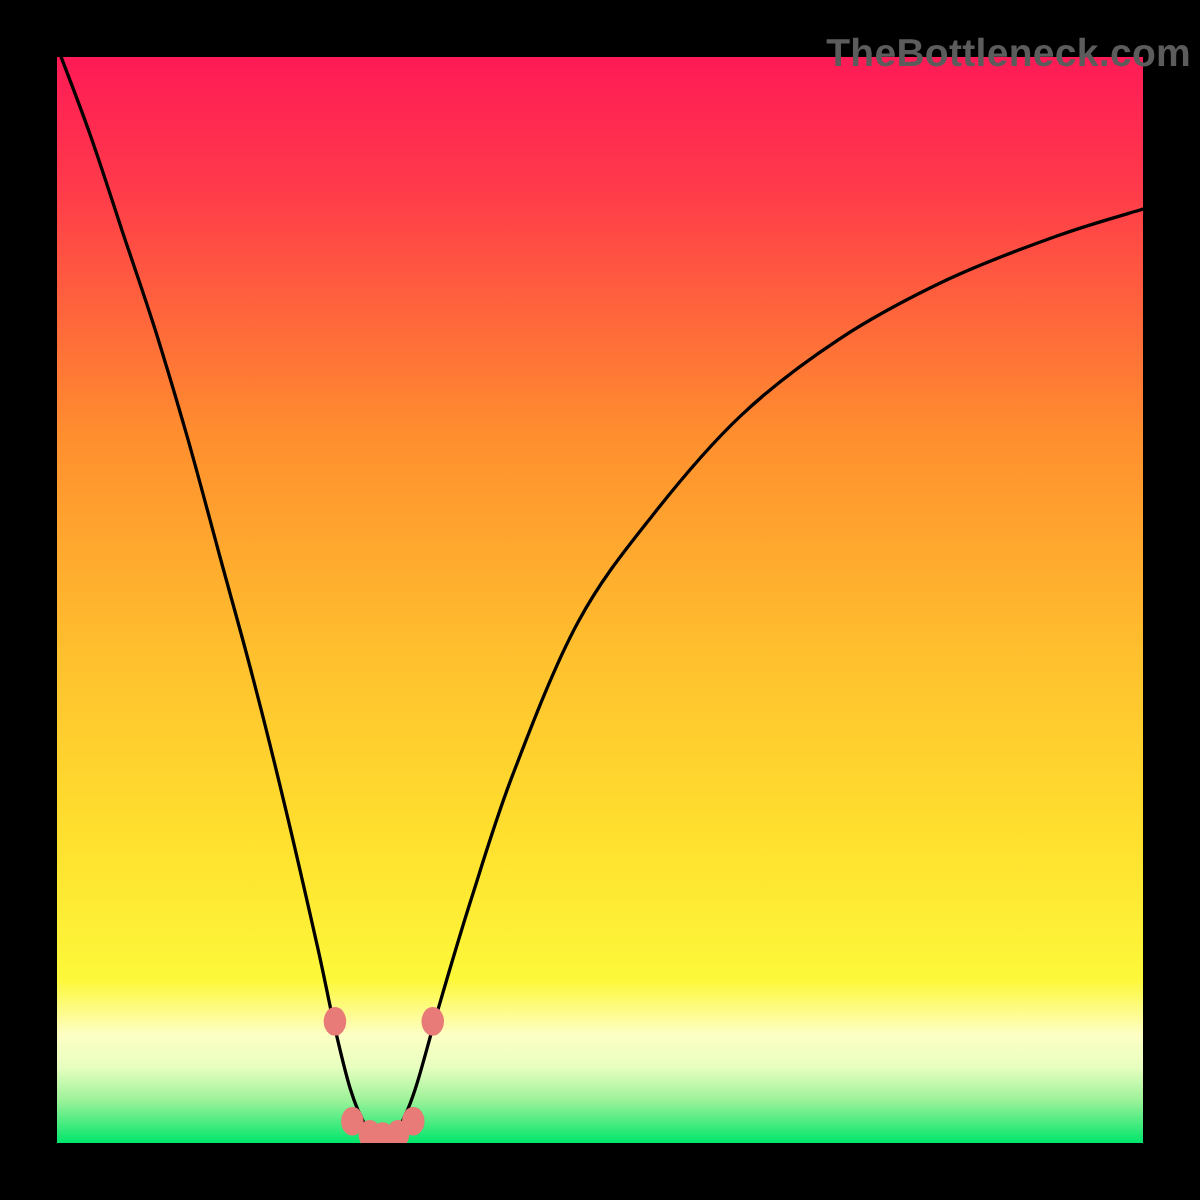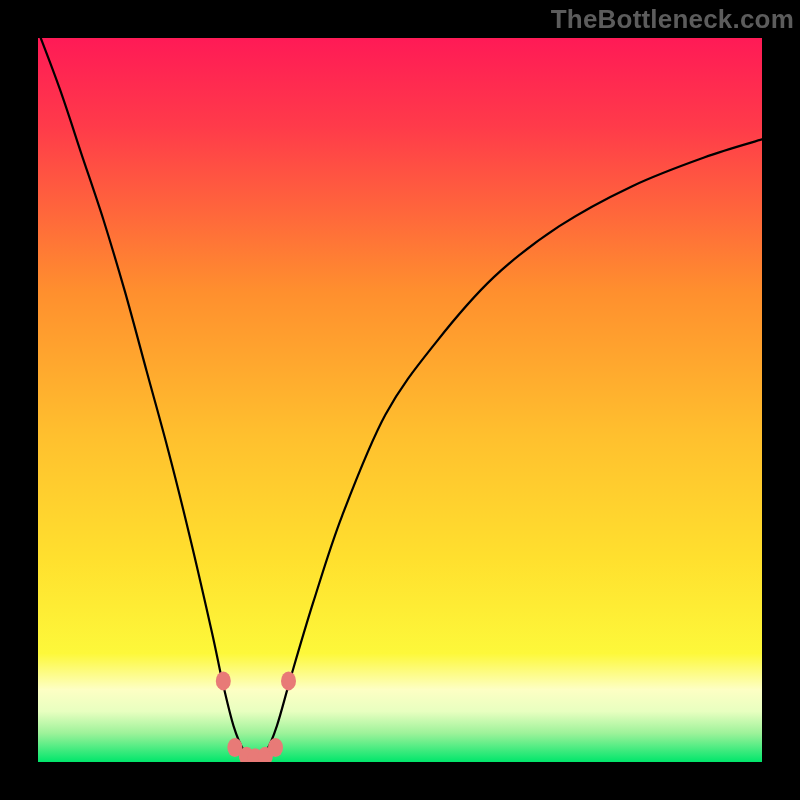--- a/index.html
+++ b/index.html
@@ -20,21 +20,21 @@
   }
   .plot {
     position: absolute;
     left: 38px;
     top: 38px;
     width: 724px;
     height: 724px;
   }
   .watermark {
     position: absolute;
-    top: 4px;
+    top: 20px;
     right: 6px;
     font-family: Arial, Helvetica, sans-serif;
     font-size: 26px;
     font-weight: 600;
     color: #5c5c5c;
     letter-spacing: 0.2px;
   }
 </style>
 </head>
 <body>

